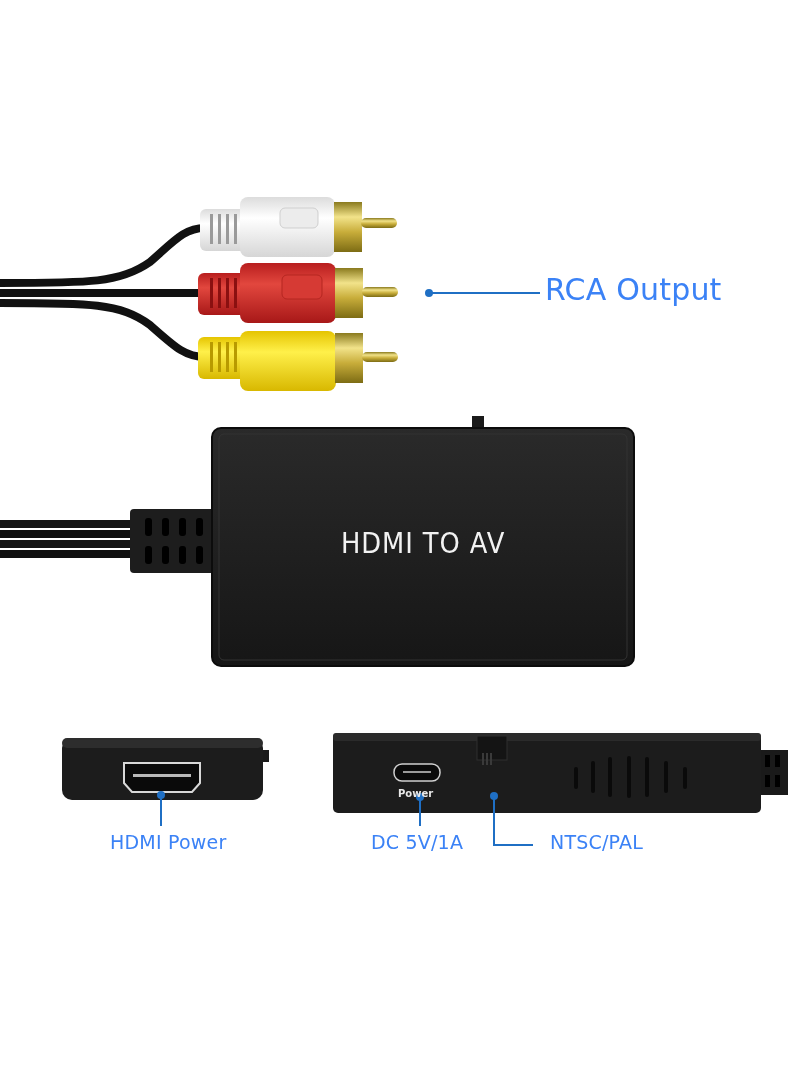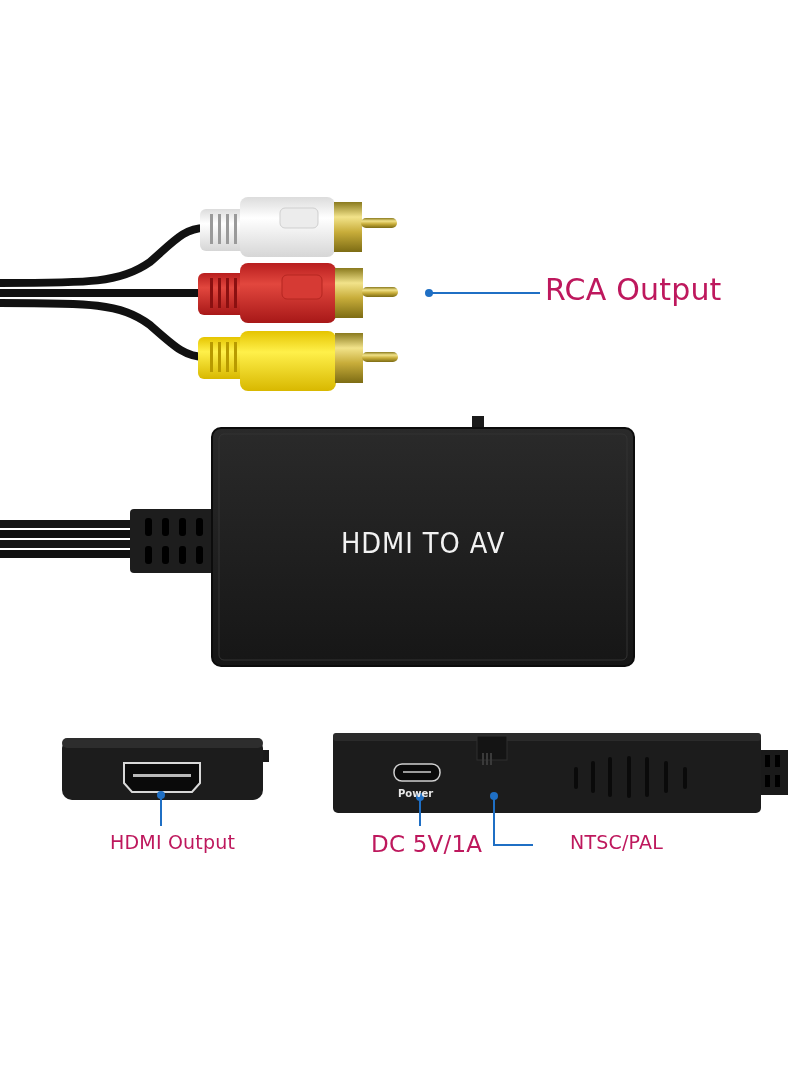--- a/index.html
+++ b/index.html
@@ -1,24 +1,24 @@
 <!DOCTYPE html>
 <html><head>
 <meta charset="utf-8">
 <style>
   html, body { margin: 0; padding: 0; background: #ffffff; }
   body { width: 800px; height: 1091px; position: relative; overflow: hidden;
          font-family: "DejaVu Sans", "Liberation Sans", sans-serif; }
   .layer { position: absolute; left: 0; top: 0; }
-  .callout-label { position: absolute; color: #be185d; white-space: nowrap;
+  .callout-label { position: absolute; color: #3b82f6; white-space: nowrap;
                    font-family: "DejaVu Sans", sans-serif; letter-spacing: 0.2px; }
   .rca-label { left: 545px; top: 272px; font-size: 30px; }
   .hdmi-in-label { left: 110px; top: 831px; font-size: 19px; }
-  .dc-label { left: 371px; top: 831px; font-size: 23px; }
-  .ntsc-label { left: 570px; top: 831px; font-size: 19px; }
+  .dc-label { left: 371px; top: 831px; font-size: 19px; }
+  .ntsc-label { left: 550px; top: 831px; font-size: 19px; }
   .device-text { position: absolute; color: #f2f2f2; font-family: "DejaVu Sans", sans-serif;
                  font-size: 28px; letter-spacing: 1px; left: 341px; top: 527px; transform: scaleX(0.92); transform-origin: left; }
   .power-text { position: absolute; color: #e8e8e8; font-weight: bold; font-size: 10px;
                 left: 398px; top: 788px; font-family: "DejaVu Sans", sans-serif; }
 </style>
 </head>
 <body>
 
 <svg class="layer" width="800" height="1091">
   <defs>
@@ -177,15 +177,15 @@
     <circle cx="420" cy="797" r="4" fill="#1f6fc4"></circle>
     <line x1="420" y1="797" x2="420" y2="826" stroke="#1f6fc4" stroke-width="2"></line>
     <circle cx="494" cy="796" r="4" fill="#1f6fc4"></circle>
     <polyline points="494,796 494,845 533,845" fill="none" stroke="#1f6fc4" stroke-width="2"></polyline>
   </g>
 </svg>
 
 <div class="callout-label rca-label">RCA Output</div>
 <div class="device-text">HDMI TO AV</div>
 <div class="power-text">Power</div>
-<div class="callout-label hdmi-in-label">HDMI Output</div>
+<div class="callout-label hdmi-in-label">HDMI Power</div>
 <div class="callout-label dc-label">DC 5V/1A</div>
 <div class="callout-label ntsc-label">NTSC/PAL</div>
 
 </body></html>

